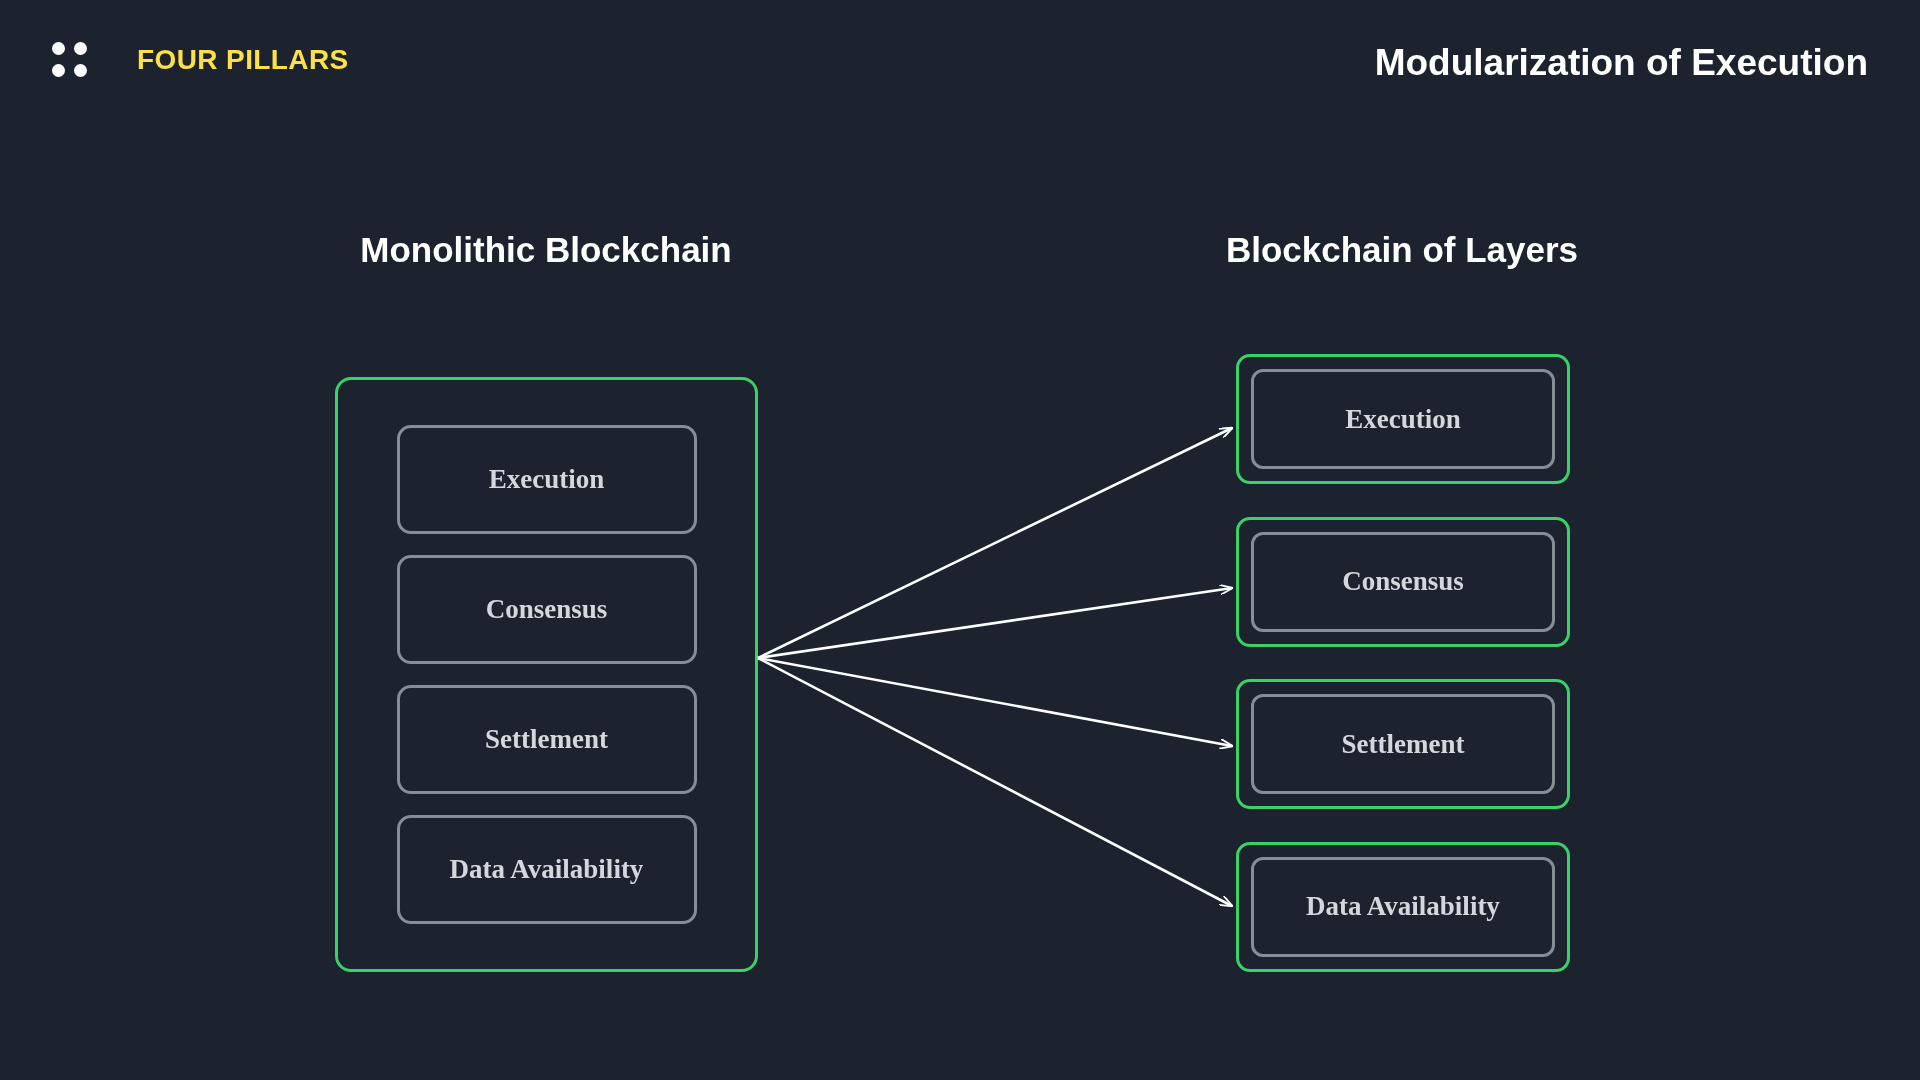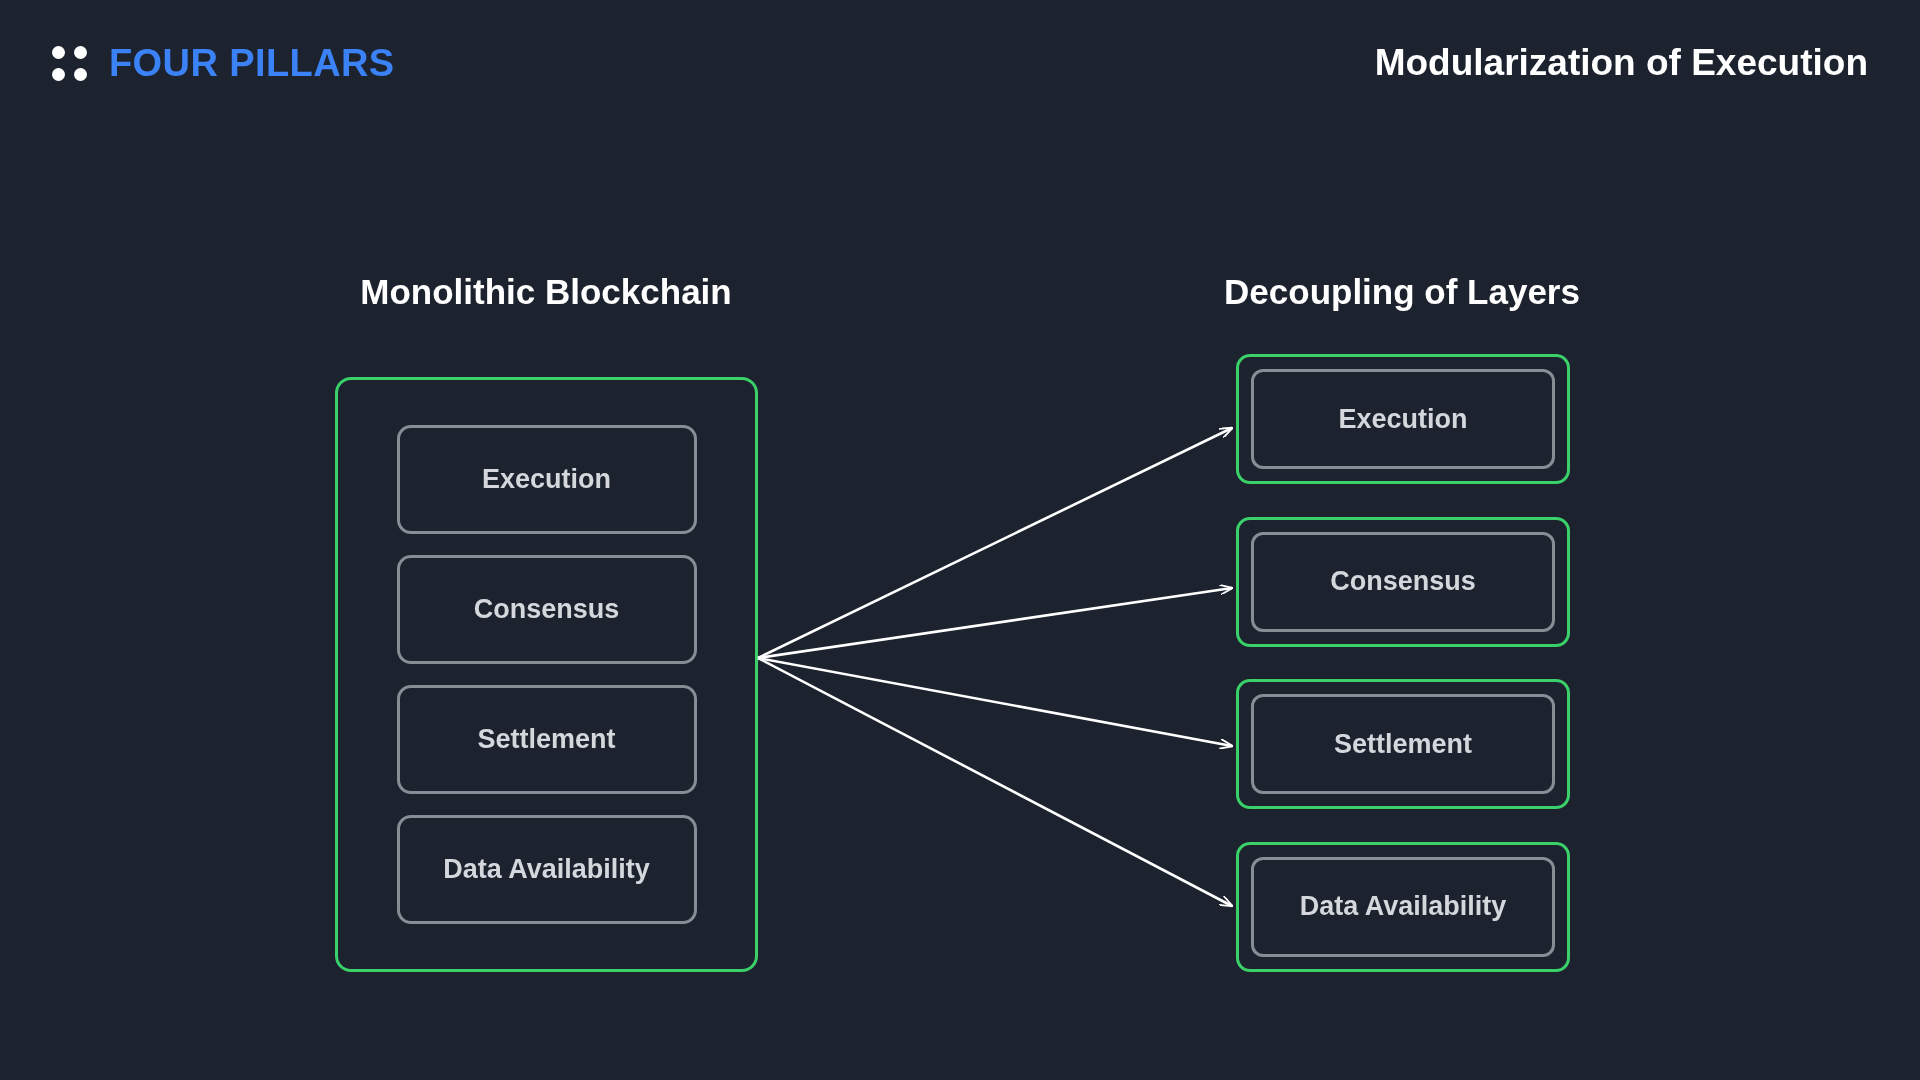--- a/index.html
+++ b/index.html
@@ -43,25 +43,26 @@
 
   #brand-logo-icon i {
     display: block;
     width: 13px;
     height: 13px;
     border-radius: 50%;
     background: #ffffff;
   }
 
   #brand-name {
-    font-size: 38px;
+    font-size: 28px;
     font-weight: bold;
     letter-spacing: 0.4px;
-    color: #3b82f6;
-    white-space: nowrap;
+    color: #fde047;
+    white-space: nowrap;
+    margin-left: 28px;
   }
 
   #slide-title {
     position: absolute;
     right: 52px;
     top: 42px;
     font-size: 37px;
     font-weight: bold;
     color: #ffffff;
     white-space: nowrap;
@@ -69,21 +70,20 @@
 
   
   .column-heading {
     position: absolute;
     font-size: 35px;
     font-weight: bold;
     color: #ffffff;
     white-space: nowrap;
     text-align: center;
     transform: translateX(-50%);
-    margin-top: 42px;
   }
 
   #heading-monolithic { left: 546px; top: 230px; }
   #heading-decoupled  { left: 1402px; top: 230px; }
 
   
   #monolithic-container {
     position: absolute;
     left: 335px;
     top: 377px;
@@ -108,20 +108,21 @@
     display: flex;
     align-items: center;
     justify-content: center;
   }
 
   .layer-label {
     font-size: 27px;
     font-weight: bold;
     color: #d4d8dd;
     white-space: nowrap;
+    font-family: Liberation Serif, serif;
   }
 
   
   #decoupled-stack {
     position: absolute;
     left: 1236px;
     top: 354px;
     width: 334px;
     height: 618px;
     display: flex;
@@ -172,21 +173,21 @@
       <i></i>
     </span>
     <span id="brand-name">FOUR PILLARS</span>
   </div>
 
   <div id="slide-title">Modularization of Execution</div>
 </div>
 
 <div class="column-heading" id="heading-monolithic">Monolithic Blockchain</div>
 
-<div class="column-heading" id="heading-decoupled">Decoupling of Layers</div>
+<div class="column-heading" id="heading-decoupled">Blockchain of Layers</div>
 
 <div id="monolithic-container">
   <div class="layer-box">
     <span class="layer-label">Execution</span>
   </div>
   <div class="layer-box">
     <span class="layer-label">Consensus</span>
   </div>
   <div class="layer-box">
     <span class="layer-label">Settlement</span>

